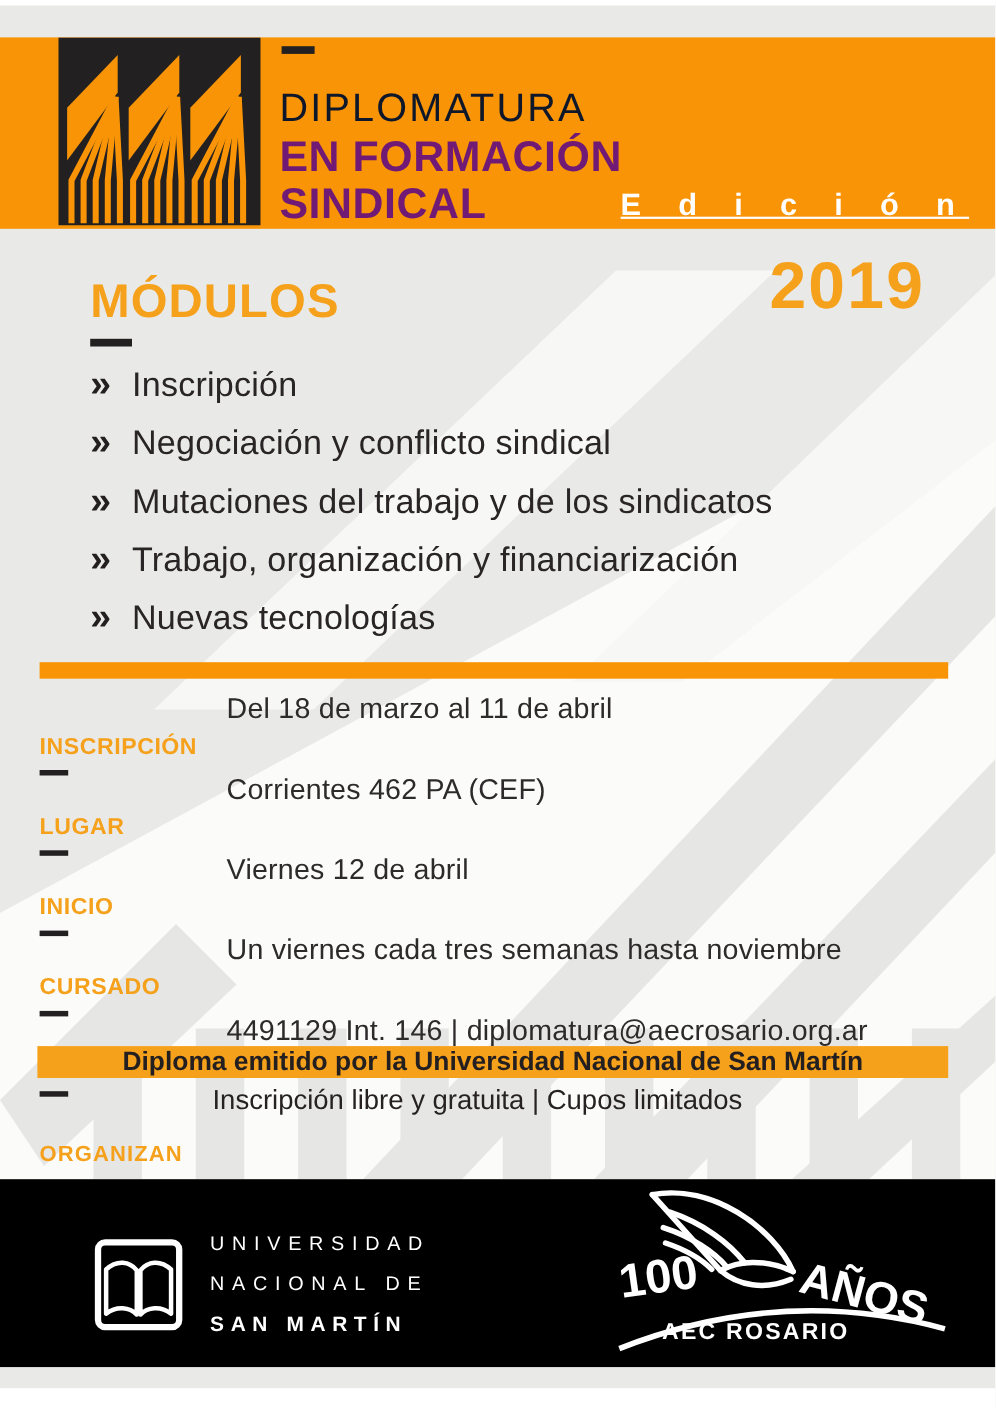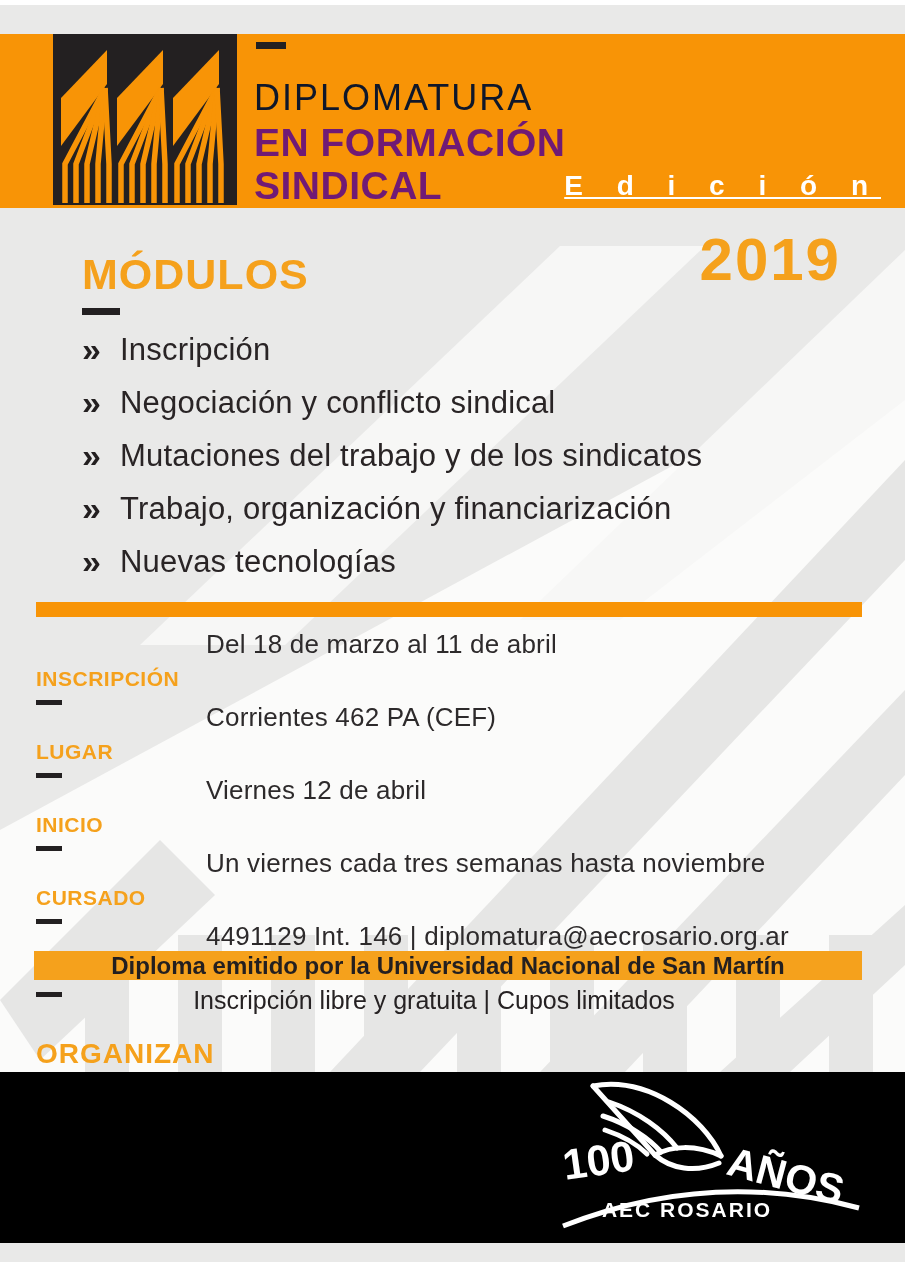--- a/index.html
+++ b/index.html
@@ -37,21 +37,21 @@
   .info-label{font-size:21px;font-weight:800;letter-spacing:0.5px;color:#F5A11C;}
   .label-dash{width:26px;height:5px;background:#232021;margin-top:9px;}
   .info-value{font-size:26px;font-weight:500;color:#2D2A2B;margin-top:-3px;letter-spacing:0.2px;text-align:right;}
 
   
   .diploma-bar{position:absolute;left:34px;top:951px;width:828px;height:29px;background:#F5A11C;
     display:flex;align-items:center;justify-content:center;
     font-size:24px;font-weight:800;color:#231F20;z-index:2;}
   .free-line{position:absolute;left:0;top:986px;width:868px;text-align:center;
     font-size:25px;font-weight:500;color:#262223;z-index:2;}
-  .organizan{position:absolute;left:36px;top:1038px;font-size:28px;font-weight:800;
+  .organizan{position:absolute;left:36px;top:1038px;font-size:20px;font-weight:800;
     letter-spacing:1px;color:#F5A11C;z-index:2;}
 
   
   .footer{position:absolute;left:0;top:1072px;width:905px;height:171px;background:#000;z-index:2;}
   .unsam{position:absolute;left:85px;top:40px;display:flex;align-items:center;}
   .unsam-text{margin-left:24px;}
   .unsam-text .u-line{font-size:18px;font-weight:400;letter-spacing:7px;color:#fff;line-height:37px;white-space:nowrap;}
   .unsam-text .u-line.bold{font-size:19px;font-weight:700;letter-spacing:6px;}
   .aec{position:absolute;left:545px;top:4px;}
   .aec text{fill:#fff;font-family:"Liberation Sans","DejaVu Sans",sans-serif;}
@@ -199,20 +199,32 @@
       </div>
       <div class="info-value">4491129 Int. 146 | diplomatura@aecrosario.org.ar</div>
     </div>
   </div>
 
   <div class="diploma-bar">Diploma emitido por la Universidad Nacional de San Martín</div>
   <div class="free-line">Inscripción libre y gratuita | Cupos limitados</div>
   <div class="organizan">ORGANIZAN</div>
 
   <div class="footer">
+    <div class="unsam">
+      <svg width="82" height="92" viewBox="0 0 100 110" aria-hidden="true">
+        <rect x="5" y="8" width="90" height="94" rx="8" fill="none" stroke="#fff" stroke-width="7"></rect>
+        <path d="M14,38 C26,27 40,29 48,39 L48,88 C40,80 26,78 14,87 Z" fill="#000" stroke="#fff" stroke-width="5" stroke-linejoin="round"></path>
+        <path d="M86,38 C74,27 60,29 52,39 L52,88 C60,80 74,78 86,87 Z" fill="#000" stroke="#fff" stroke-width="5" stroke-linejoin="round"></path>
+      </svg>
+      <div class="unsam-text">
+        <div class="u-line">UNIVERSIDAD</div>
+        <div class="u-line">NACIONAL DE</div>
+        <div class="u-line bold">SAN MARTÍN</div>
+      </div>
+    </div>
 
     <svg class="aec" width="330" height="165" viewBox="0 0 330 165" aria-hidden="true">
 
       <g stroke="#fff" stroke-width="5" fill="none" stroke-linecap="round">
         <path d="M48,10 C102,0 158,40 176,80"></path>
         <path d="M176,80 C150,68 126,70 110,79"></path>
         <path d="M110,79 C86,52 64,28 48,10"></path>
         <path d="M64,26 C94,36 118,54 132,72"></path>
         <path d="M58,40 C83,48 104,62 116,76"></path>
         <path d="M60,54 C78,60 92,68 102,78"></path>

